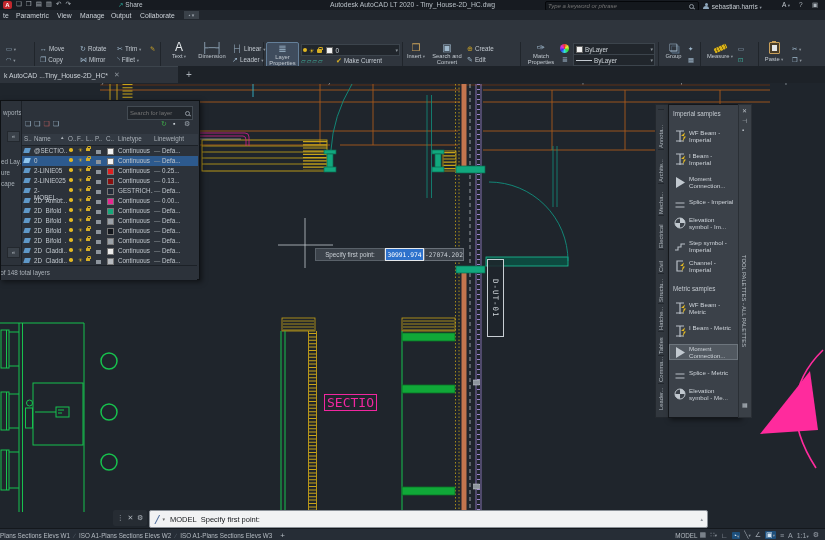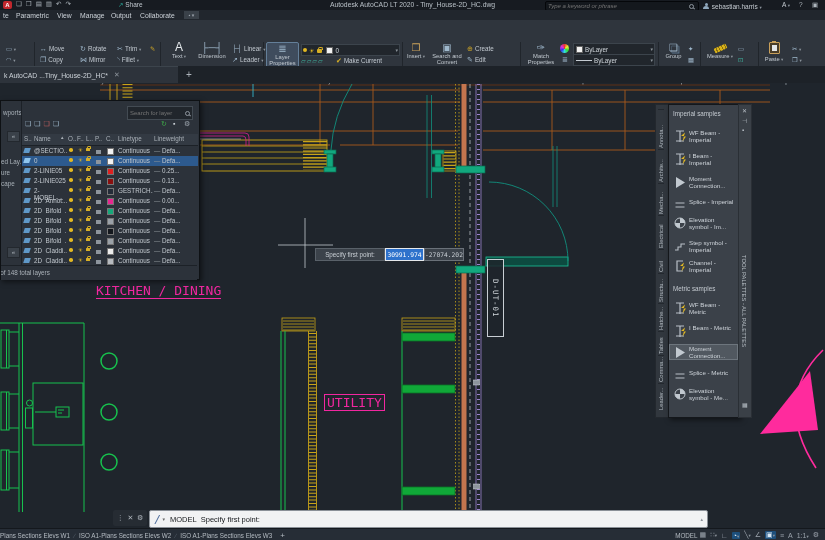--- a/index.html
+++ b/index.html
@@ -385,22 +385,21 @@
       <path d="M823,350 Q772,400 816,468" stroke="#ff2b9d" stroke-width="1.6" fill="none"></path>
       <polygon points="760,434 810,371 818,430" fill="#ff2b9d"></polygon>
     </g>
 
     <g stroke="#c2c8ce" stroke-width="0.8">
       <line x1="305" y1="218" x2="305" y2="268"></line>
         <line x1="278" y1="245" x2="333" y2="245"></line>
     </g>
   </svg>
 
-  <div class="caddiv" style="left:96px;top:283px;font-size:13px;border-bottom:1px solid #f127a0;">KITCHEN / DINING</div>
-  <div class="caddiv" style="left:324px;top:394px;font-size:13px;border:1px solid #f127a0;padding:0 2px;">UTILITY</div>
+  <div class="caddiv" style="left:324px;top:394px;font-size:13px;border:1px solid #f127a0;padding:0 2px;">SECTIO</div>
   <div class="dtag">
       <span>D-UT-01</span>
     </div>
 
   <div class="dyn" style="left:315px;top:248px;width:68px;background:#3b424a;border:1px solid #596169;color:#c9cfd5;">Specify first point:</div>
   <div class="dyn" style="left:385px;top:248px;width:37px;background:#2e72cc;border:1px solid #e6e9ec;color:#fff;font-family:'DejaVu Sans Mono',monospace;">30991.974</div>
   <div class="dyn" style="left:424px;top:248px;width:38px;background:#3b424a;border:1px solid #6a7179;color:#c9cfd5;font-family:'DejaVu Sans Mono',monospace;">-27074.202</div>
 
   <div class="lpal">
     <div class="lsearch">

